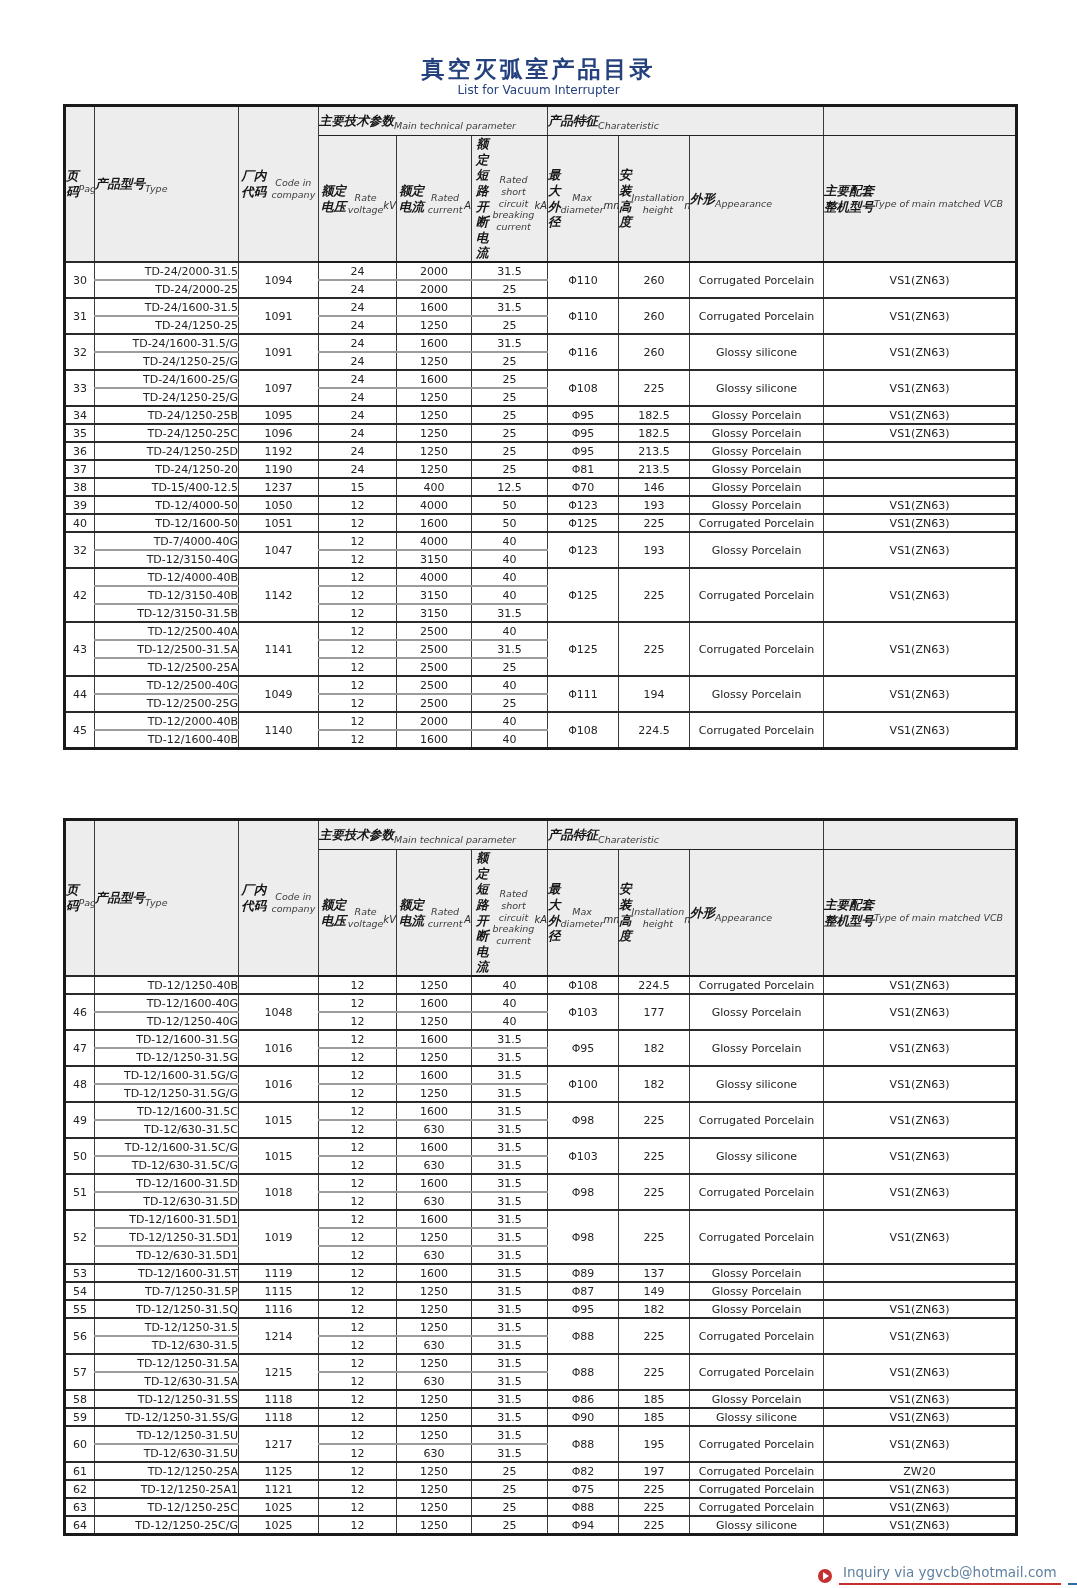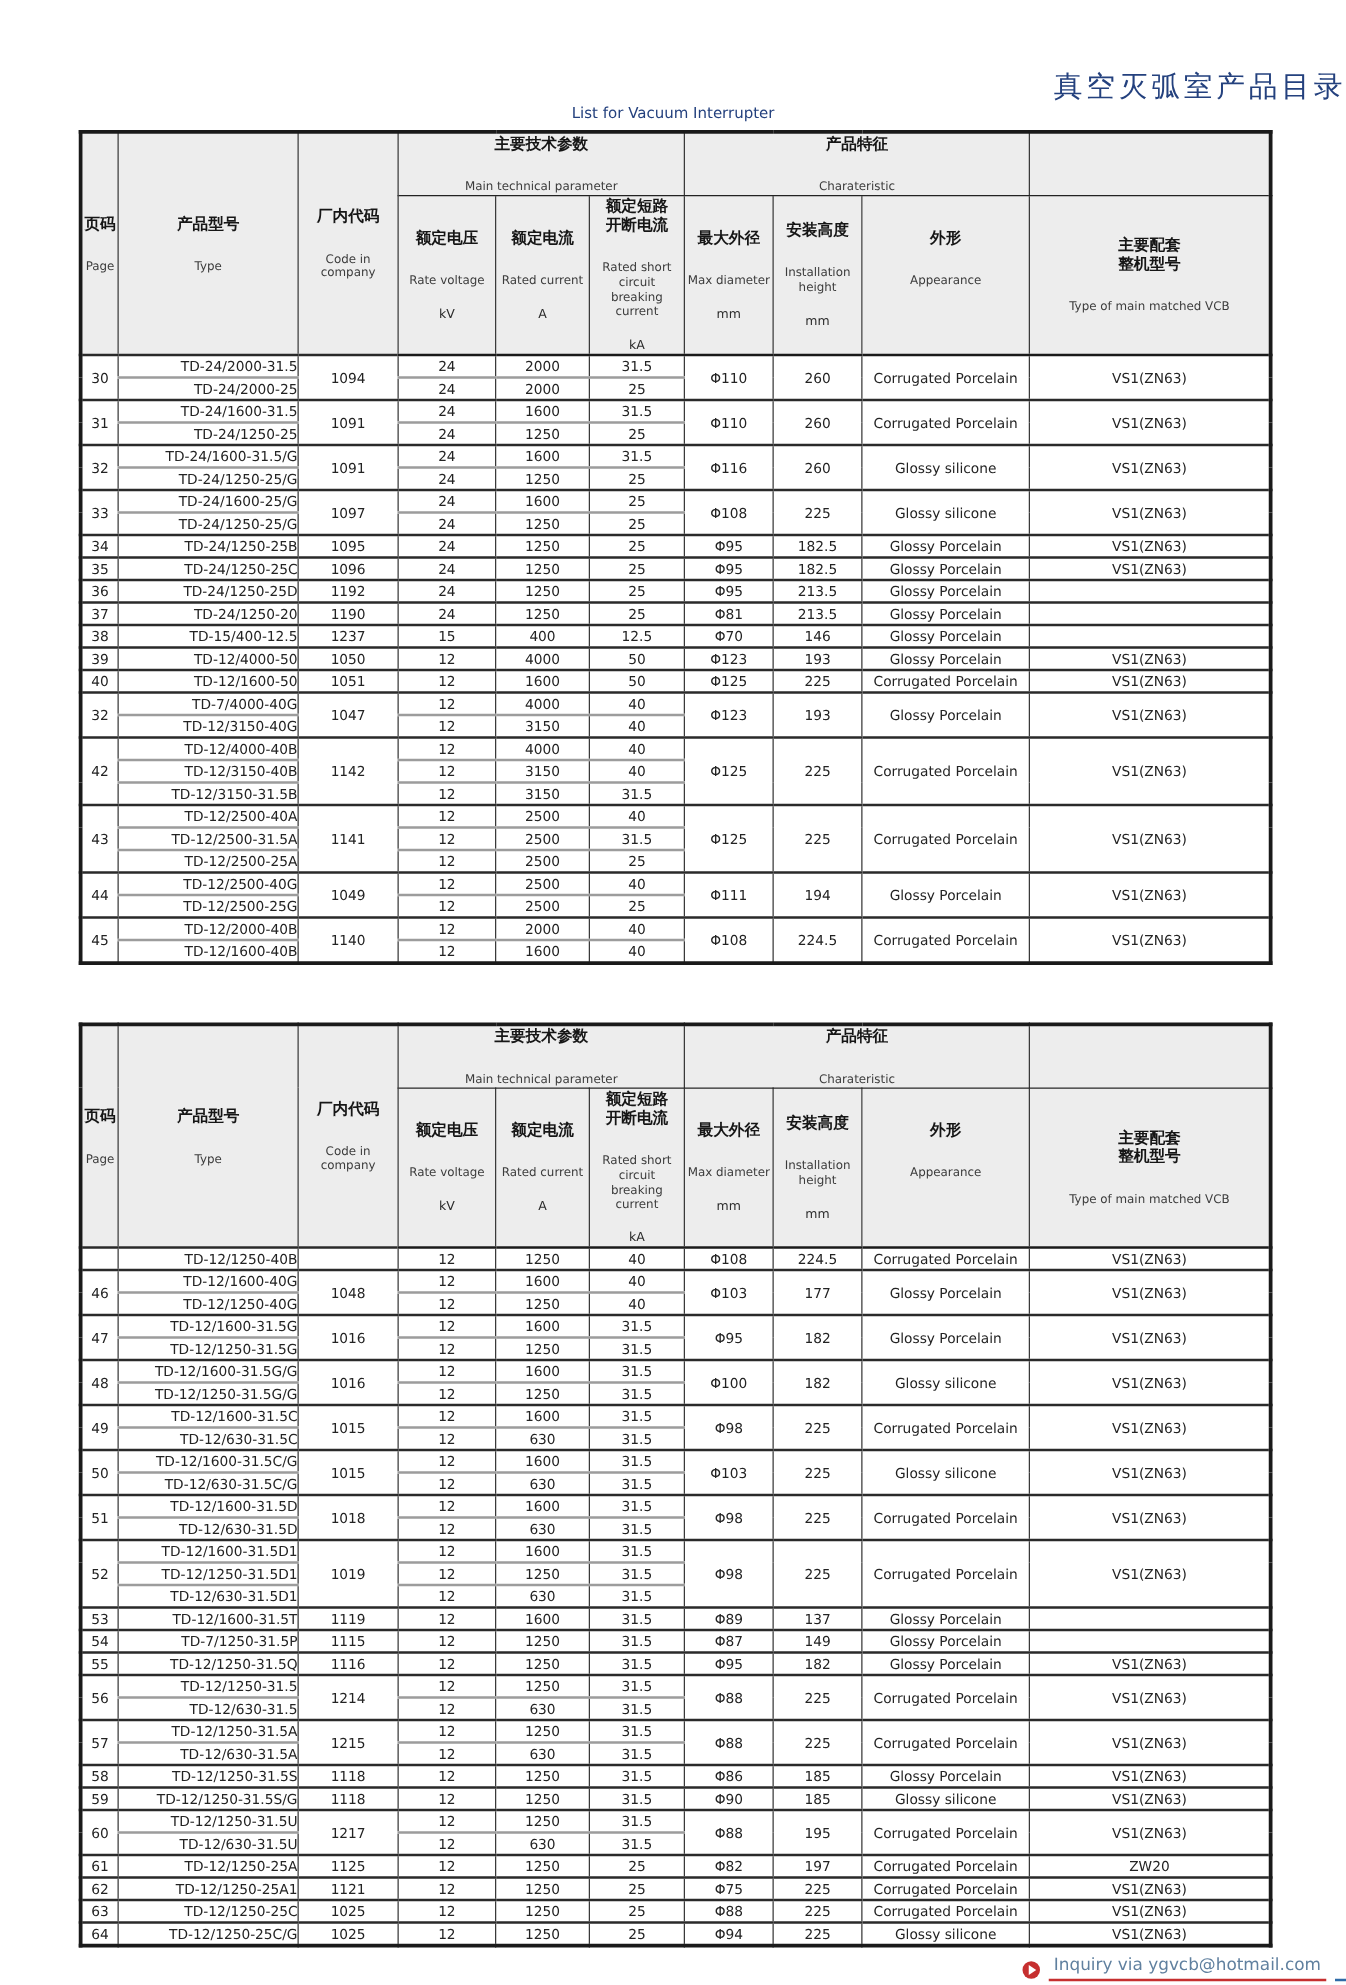--- a/index.html
+++ b/index.html
@@ -3,38 +3,38 @@
 <meta charset="utf-8">
 <style>
   :root{
     --title:#24417e; --ink:#232323; --hdr-bg:#ededed;
     --line-dark:#1a1a1a; --line-group:#2a2a2a; --line-sub:#9c9c9c;
     --red:#c62f2f; --fblue:#2f6ba8; --ftext:#60809f;
   }
   html,body{margin:0;padding:0;background:#fff;}
   .page{position:relative;width:1077px;height:1588px;background:#ffffff;overflow:hidden;
         font-family:"DejaVu Sans","Liberation Sans",sans-serif;color:var(--ink);}
-  .title-zh{position:absolute;top:54px;left:0;width:100%;text-align:right;
-            font-size:23px;font-weight:normal;letter-spacing:3px;color:var(--title);}
+  .title-zh{position:absolute;top:54px;left:0;width:100%;text-align:center;
+            font-size:23px;font-weight:bold;letter-spacing:3px;color:var(--title);}
   .title-en{position:absolute;top:83px;left:0;width:100%;text-align:center;
             font-size:12px;color:var(--title);}
   table.vcb-table{position:absolute;left:63px;width:952px;border-collapse:collapse;
                   table-layout:fixed;border:3px solid var(--line-dark);background:#fff;}
   #table1{top:104px;}
   #table2{top:818px;}
   .vcb-table th,.vcb-table td{border-left:1px solid #3a3a3a;border-right:1px solid #3a3a3a;
        padding:0;text-align:center;vertical-align:middle;overflow:hidden;}
   .vcb-table thead th{background:var(--hdr-bg);font-weight:normal;}
   .vcb-table thead tr.hrow1 th{height:28px;border-bottom:1.5px solid #222;}
   .vcb-table thead tr.hrow2 th{height:86px;border-bottom:2.5px solid var(--line-dark);}
   .vcb-table thead th.rspan{border-bottom:2.5px solid var(--line-dark);}
   .zh{font-size:12.5px;font-weight:bold;color:#161616;white-space:pre-line;line-height:1.25;}
-  .en{font-size:9.5px;color:#3c3c3c;white-space:pre-line;line-height:1.25;margin-top:21px;}
+  .en{font-size:9.5px;color:#3c3c3c;white-space:pre-line;line-height:1.25;margin-top:10px;}
   .unit{font-size:10px;color:#2c2c2c;margin-top:15px;height:12px;}
-  .hstack{display:flex;flex-direction:column;align-items:center;}
+  .hstack{display:flex;flex-direction:row;align-items:center;font-style:italic;}
   .vcb-table tbody td{height:16px;line-height:15px;font-size:11px;color:var(--ink);}
   .vcb-table tbody td.type-cell{text-align:right;padding-left:7px;}
   .vcb-table tbody tr.g0 td{border-top:2px solid var(--line-group);}
   .vcb-table tbody tr.gsub td{border-top:2px solid var(--line-sub);}
   .footer{position:absolute;top:1541px;left:818px;right:4px;display:flex;
           align-items:flex-end;gap:7px;}
   .play-circle{width:14px;height:14px;border-radius:50%;background:var(--red);
           display:inline-flex;align-items:center;justify-content:center;flex:0 0 auto;
           margin-bottom:2px;}
   .play-tri{width:0;height:0;border-left:6px solid #fff;border-top:4px solid transparent;

